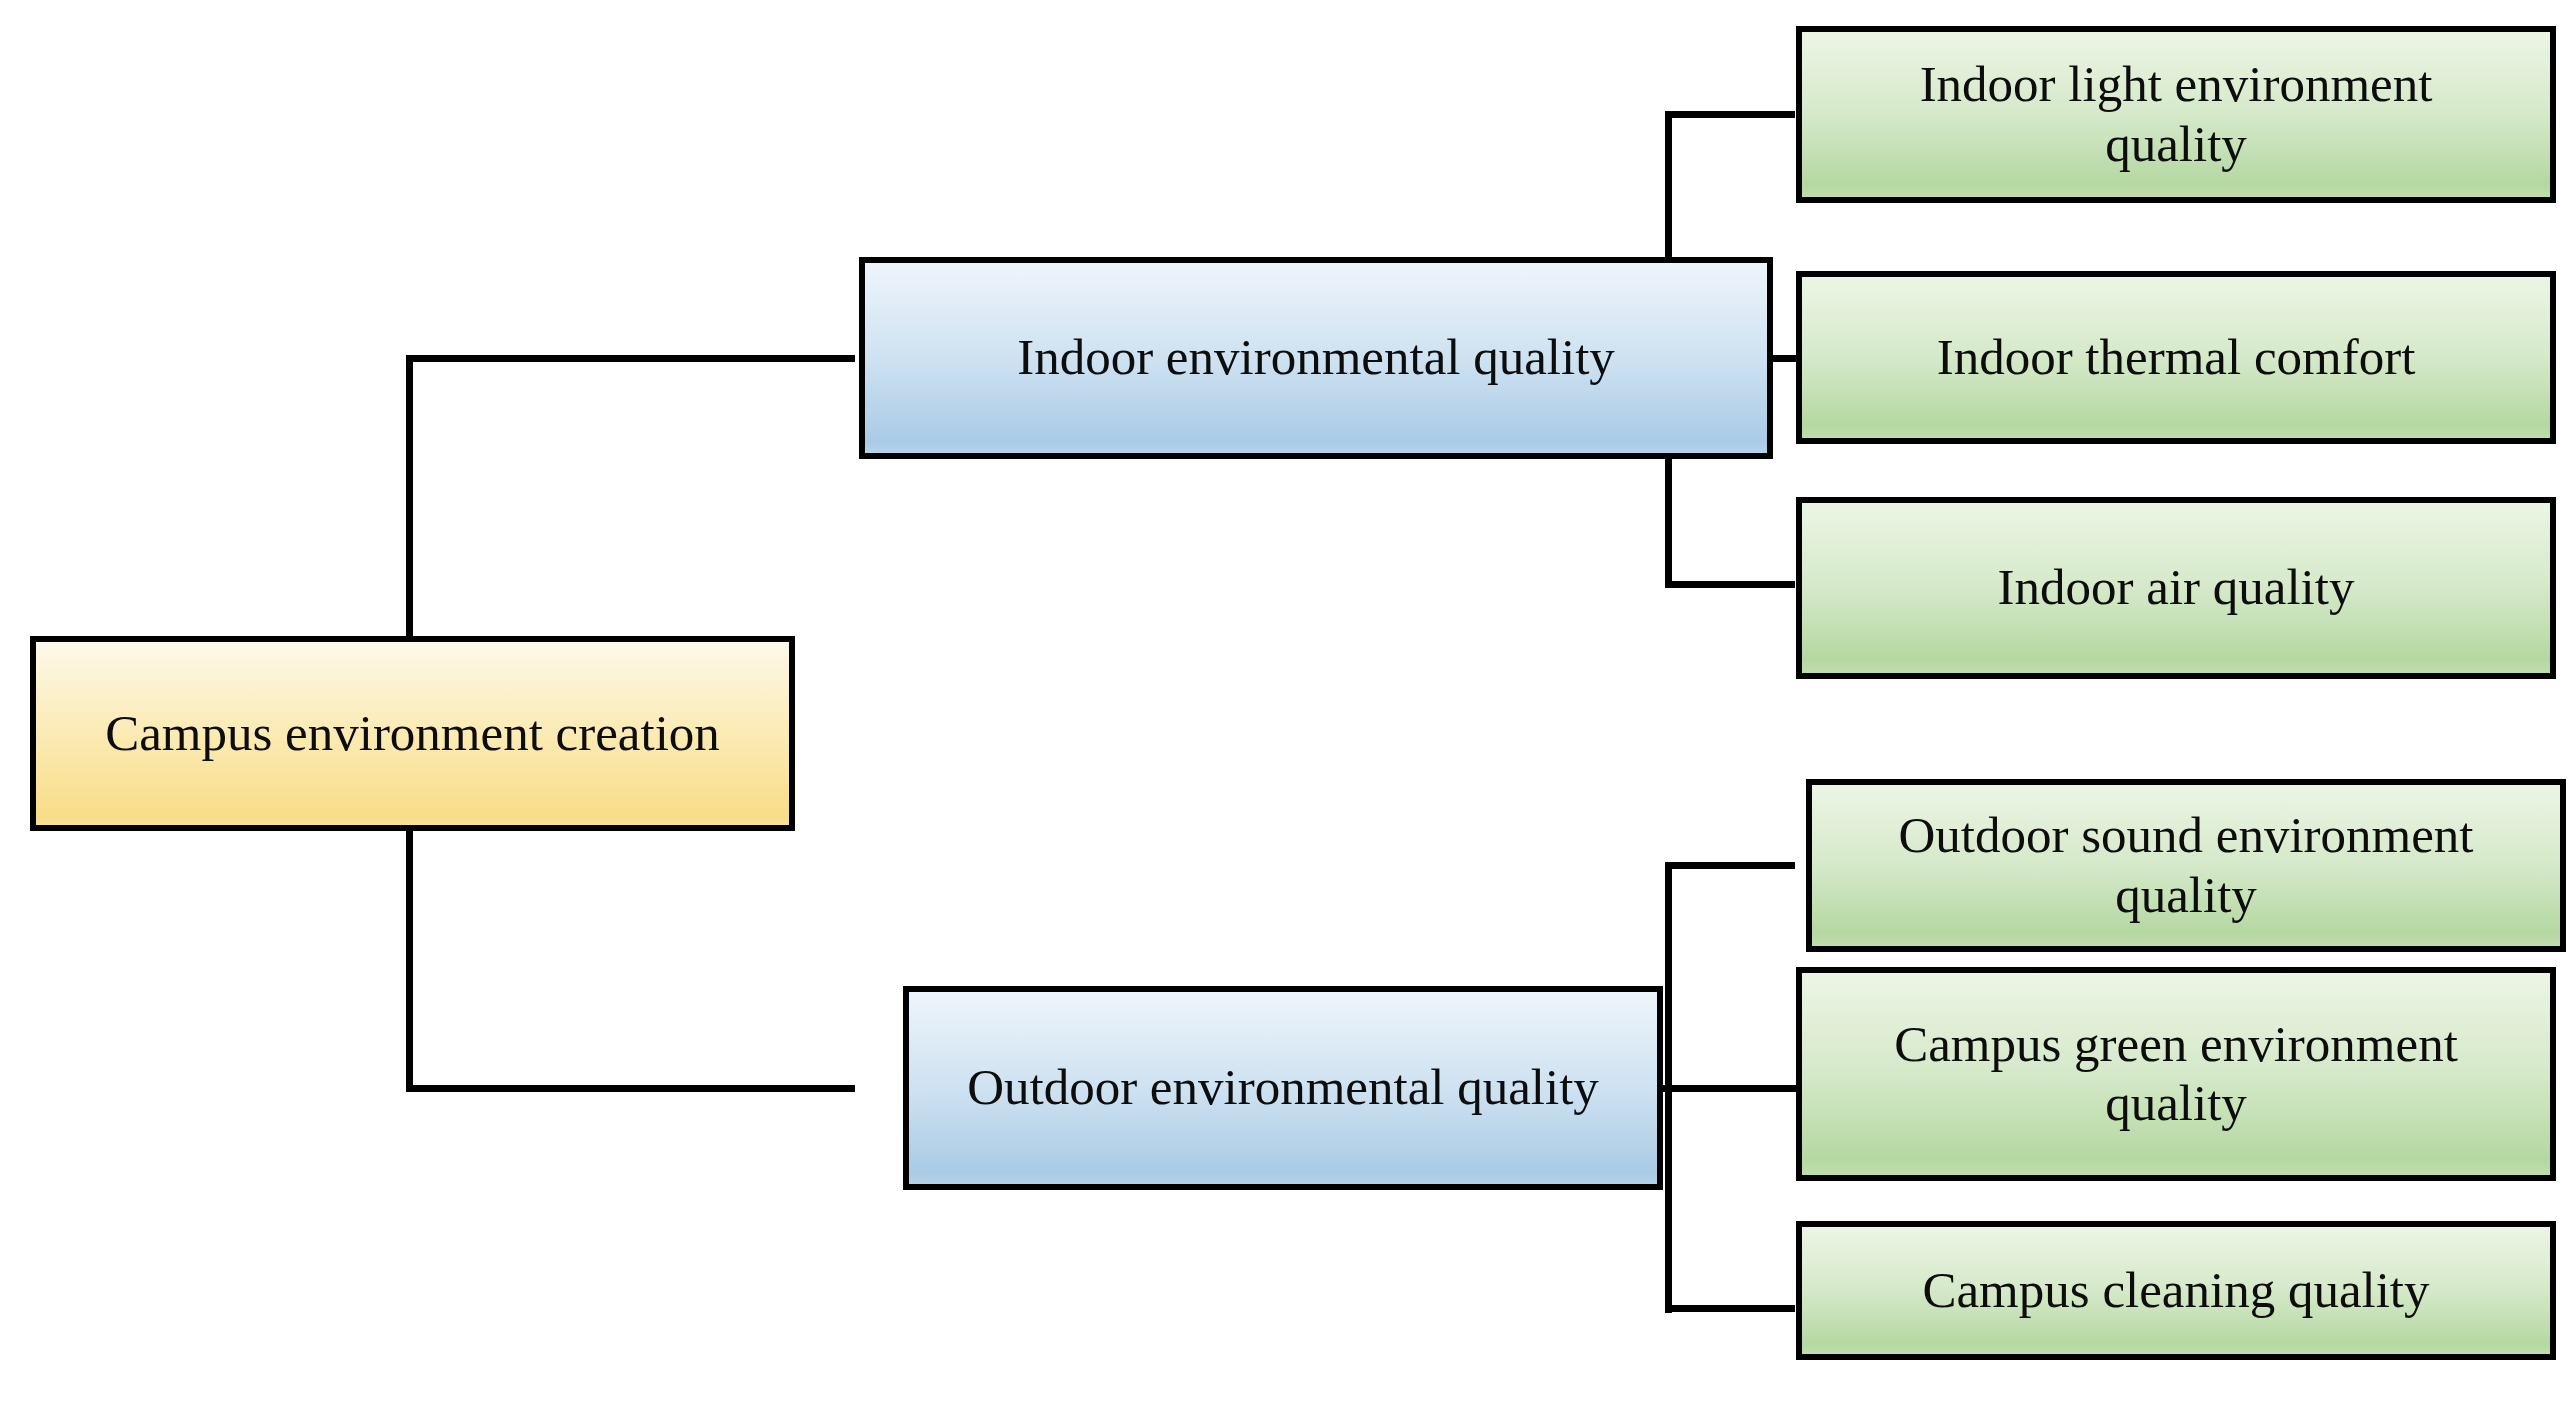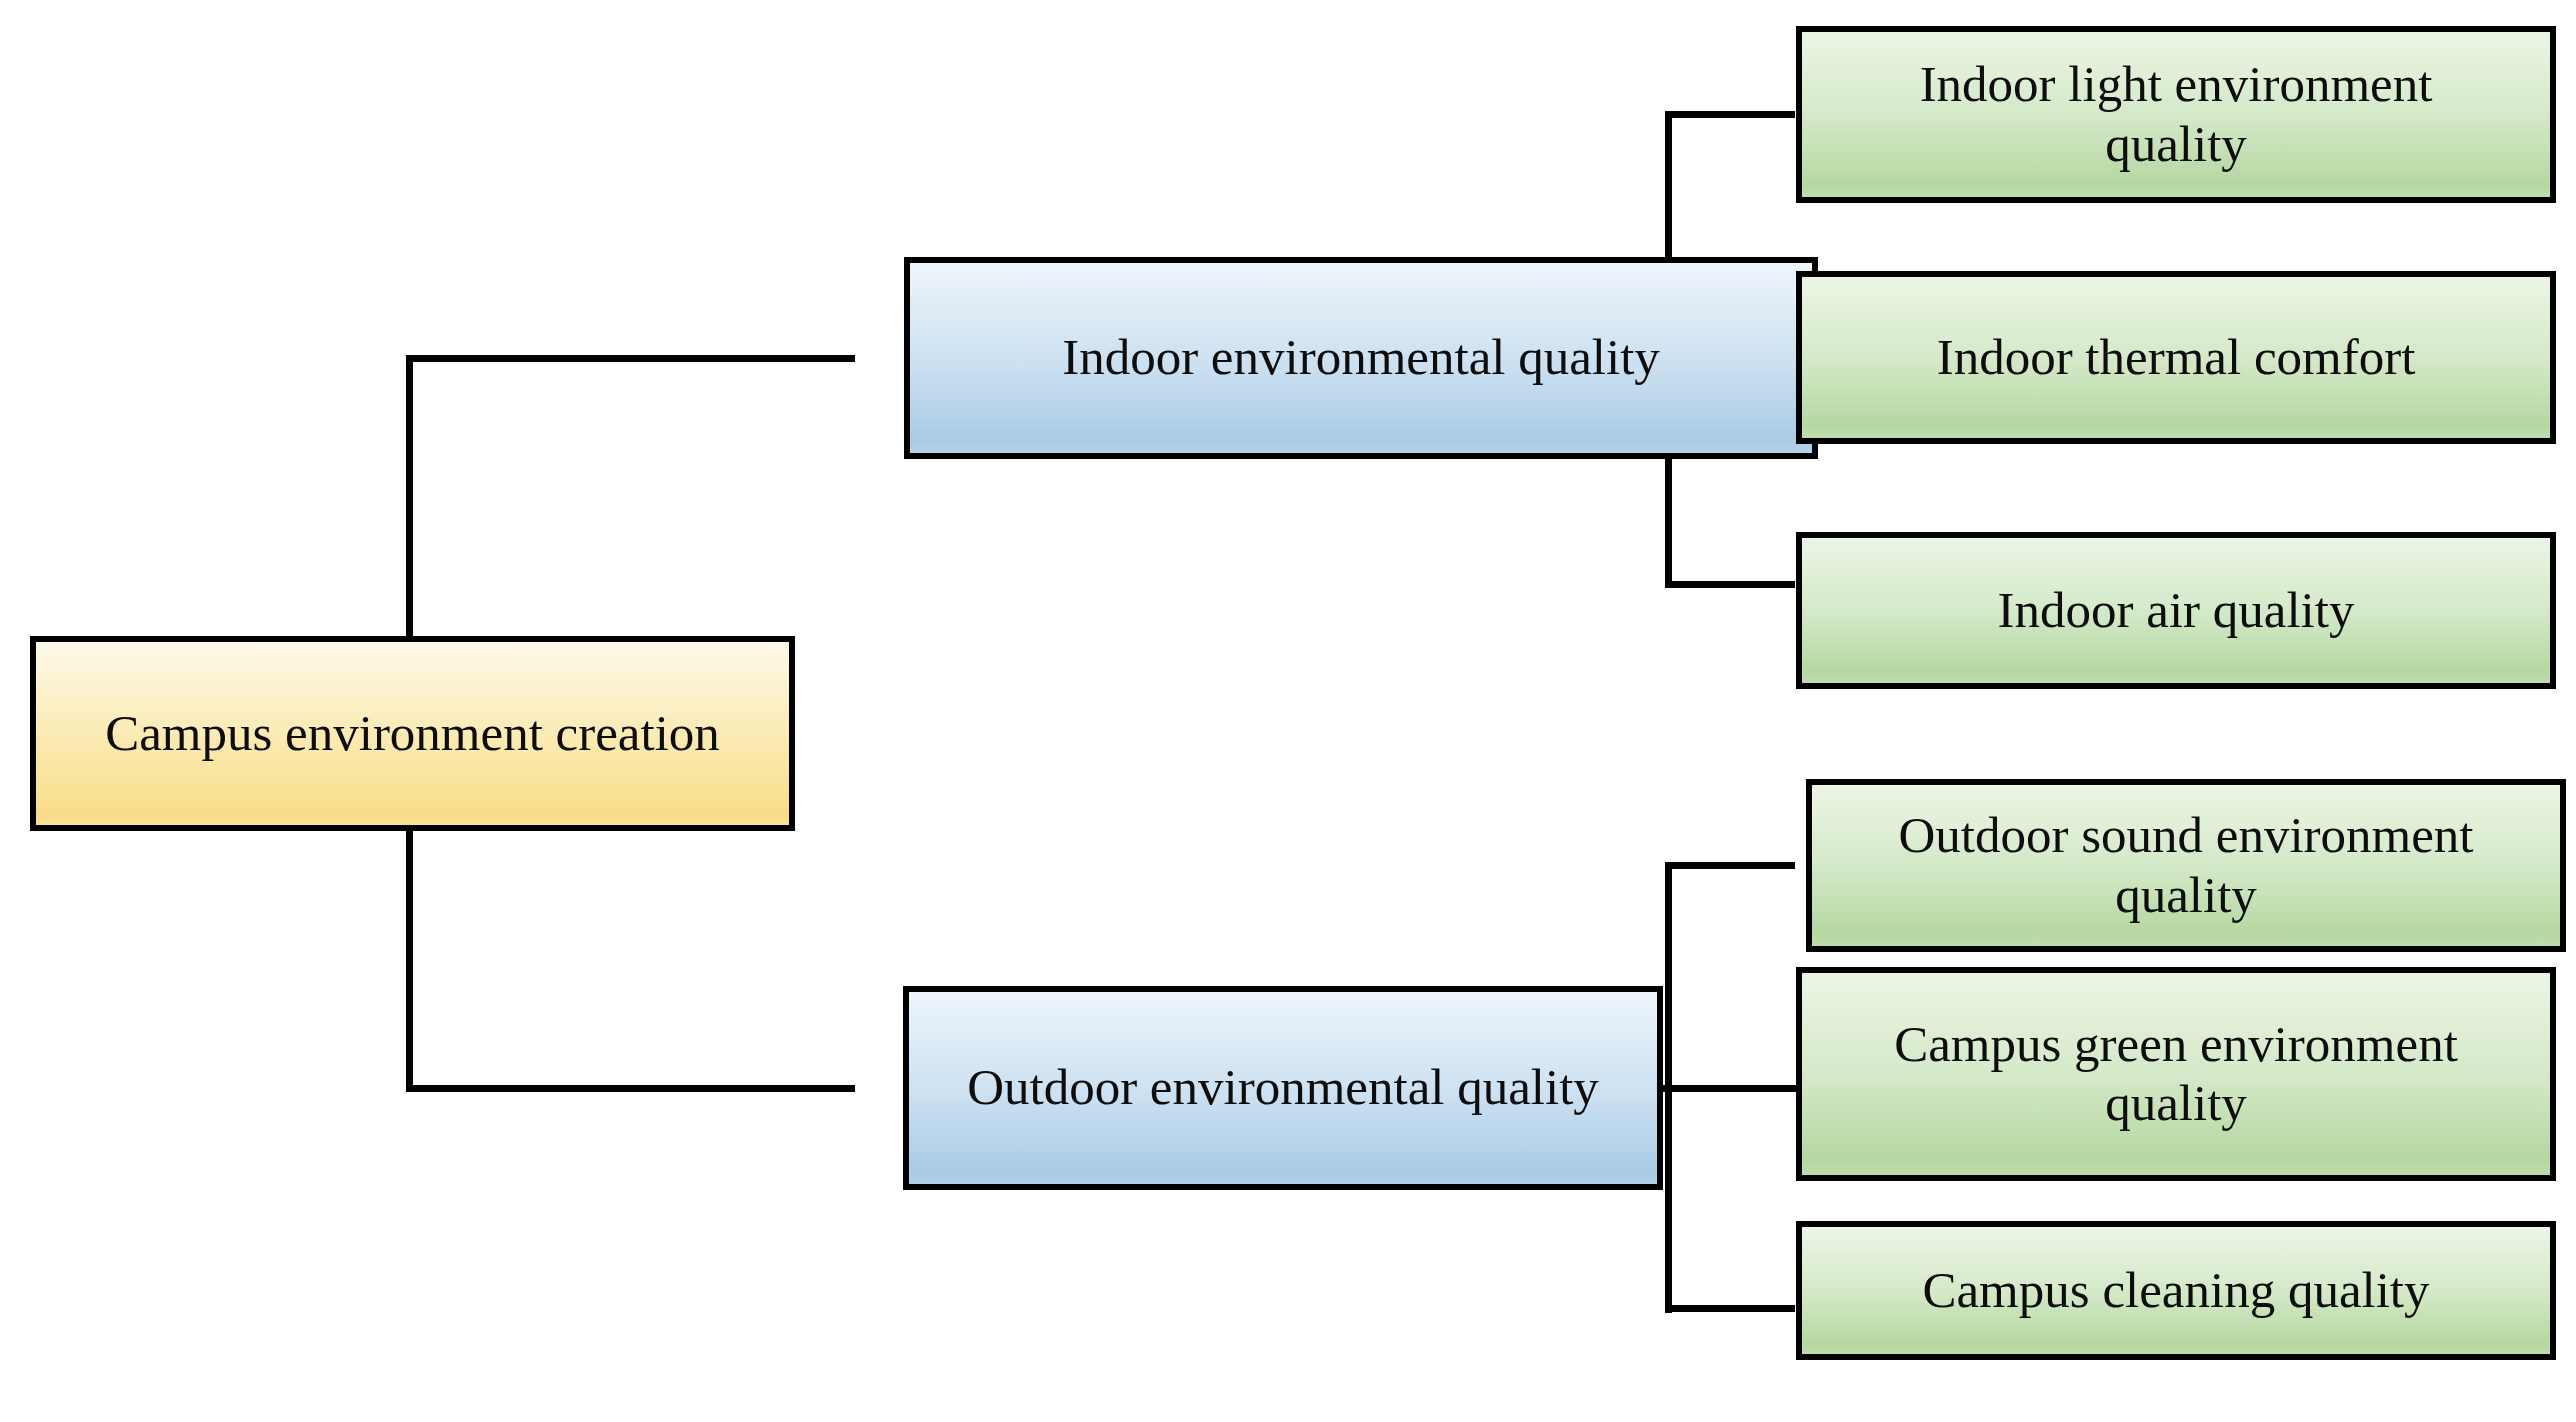--- a/index.html
+++ b/index.html
@@ -33,30 +33,30 @@
   .nowrap .label { white-space: nowrap; }
   .leaf .label { max-width: 627px; }
 
   .root {
     left: 30px; top: 636px; width: 765px; height: 195px;
     background: linear-gradient(180deg, #fdf9ea 0%, #fbeab2 52%, #f8dd88 96%, #f9e298 100%);
   }
   .branch {
     background: linear-gradient(180deg, #eef5fb 0%, #cde1f1 52%, #a9cbe6 94%, #b5d2ea 100%);
   }
-  .branch-indoor  { left: 904px; top: 257px;  width: 914px; height: 202px; }
+  .branch-indoor  { left: 859px; top: 257px;  width: 914px; height: 202px; }
   .branch-outdoor { left: 903px; top: 986px; width: 760px; height: 204px; }
 
   .leaf {
     left: 1796px; width: 760px;
     background: linear-gradient(180deg, #ecf5e5 0%, #d5e9c9 50%, #b5d8a2 92%, #c0ddae 100%);
   }
   .leaf-1 { top: 26px;   height: 177px; }
   .leaf-2 { top: 271px;  height: 173px; }
-  .leaf-3 { top: 497px;  height: 157px; margin-top: 35px; }
+  .leaf-3 { top: 497px;  height: 182px; }
   .leaf-4 { top: 779px; height: 173px; margin-left: 10px; }
   .leaf-5 { top: 967px; height: 214px; }
   .leaf-6 { top: 1221px; height: 139px; }
 
   .connector {
     position: absolute;
     background: #000000;
   }
   .c-root-top-v       { left: 406px;  top: 355px;  width: 7.1px;  height: 281px; }
   .c-root-indoor-h    { left: 406px;  top: 355px;  width: 449px; height: 7.1px; }

